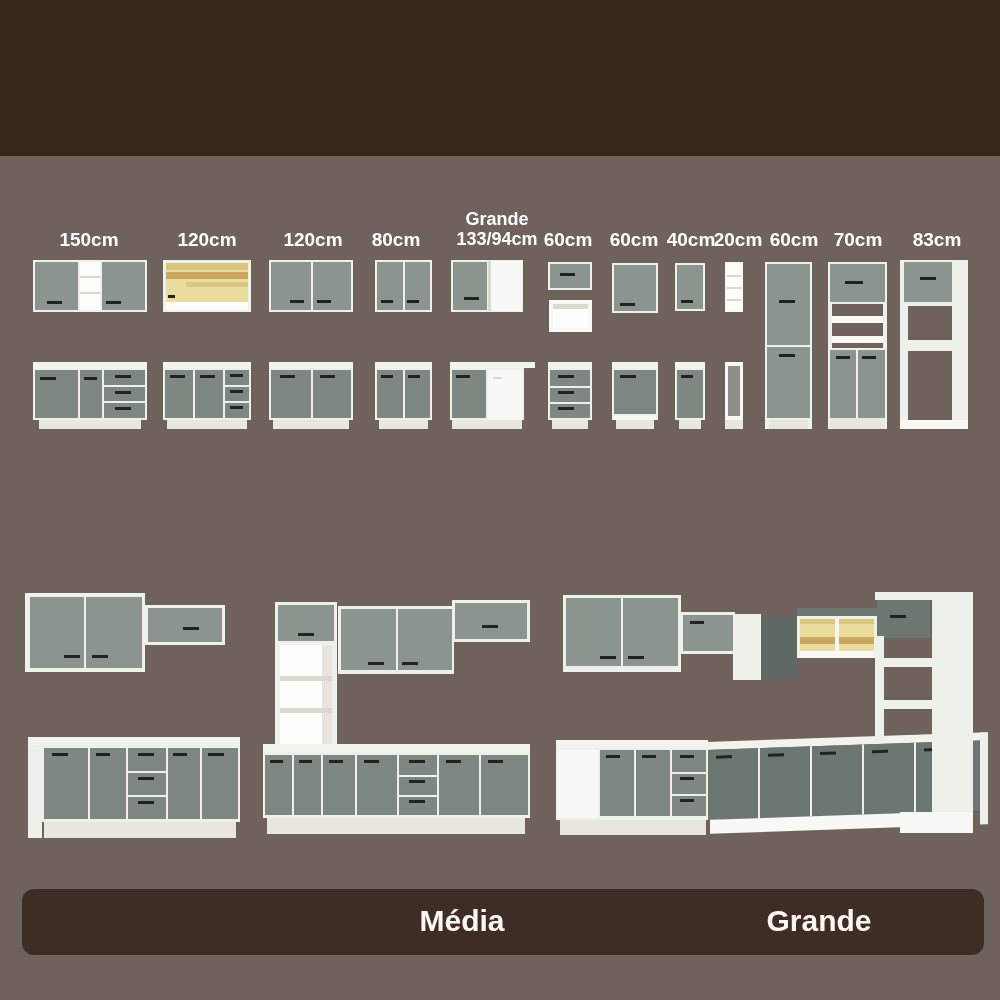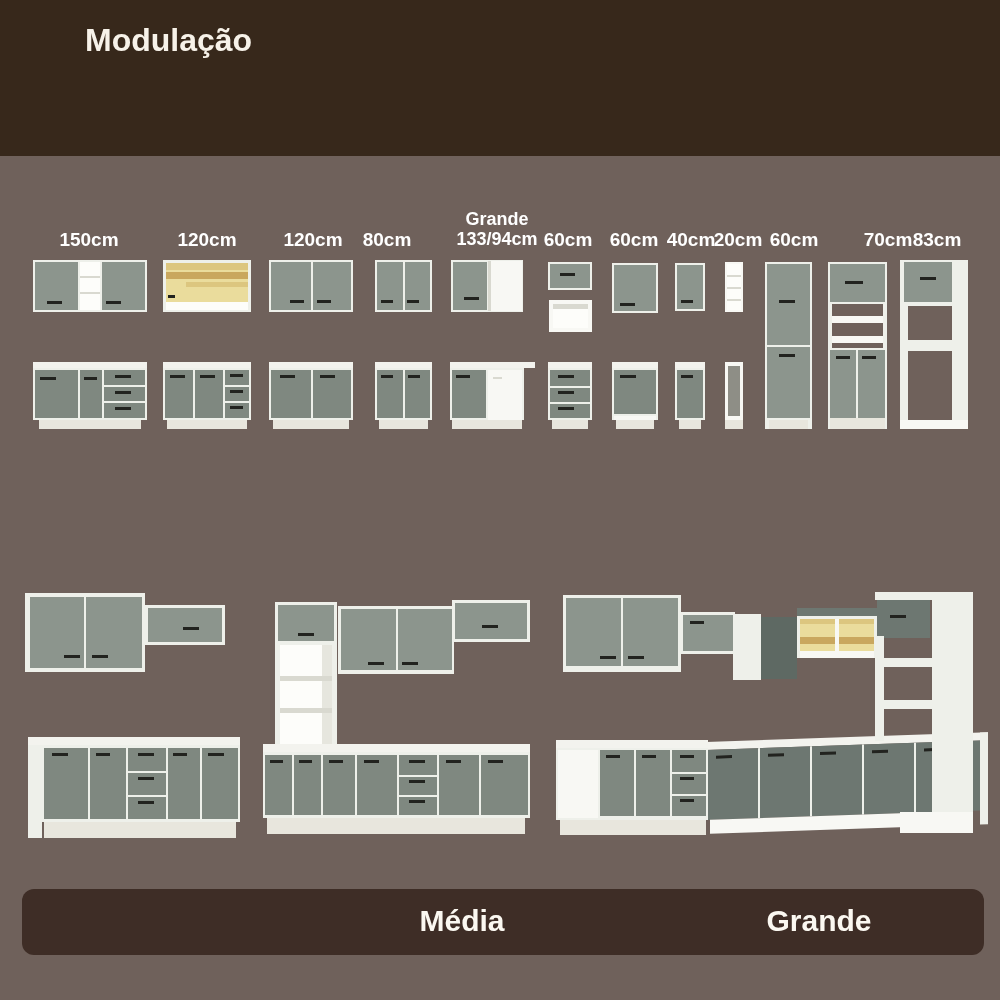--- a/index.html
+++ b/index.html
@@ -27,21 +27,20 @@
   .fl.c1{left:62px;width:180px;}
   .fl.c2{left:360px;width:160px;}
   .fl.c3{left:712px;width:170px;}
 </style>
 </head>
 <body>
 
 <div class="stage">
 
   <header>
-    <div class="eyebrow">Modulação</div>
   </header>
 
   <div id="gfx">
       <div class="g full">
         <div class="rect" style="left: 33px; top: 260px; width: 114px; height: 52px; background: rgb(238, 240, 234);"></div>
         <div class="rect" style="left: 35px; top: 262px; width: 43px; height: 48px; background: rgb(140, 149, 141);"></div>
         <div class="rect" style="left: 80px; top: 262px; width: 20px; height: 48px; background: rgb(253, 253, 250);"></div>
         <div class="rect" style="left: 80px; top: 276px; width: 20px; height: 2px; background: rgb(217, 217, 208);"></div>
         <div class="rect" style="left: 80px; top: 292px; width: 20px; height: 2px; background: rgb(217, 217, 208);"></div>
         <div class="rect" style="left: 102px; top: 262px; width: 43px; height: 48px; background: rgb(140, 149, 141);"></div>
@@ -357,31 +356,31 @@
         <div class="rect" style="left: 932px; top: 592px; width: 41px; height: 241px; background: rgb(238, 240, 234);"></div>
         <div class="rect" style="left: 932px; top: 748px; width: 41px; height: 85px; background: rgb(238, 240, 234);"></div>
         <div class="rect" style="left: 900px; top: 812px; width: 73px; height: 21px; background: rgb(248, 248, 244);"></div>
       </div>
     </div>
 
   <div class="mlabels">
     <div class="mlabel" style="left:49px">150cm</div>
     <div class="mlabel" style="left:167px">120cm</div>
     <div class="mlabel" style="left:273px">120cm</div>
-    <div class="mlabel" style="left:347px">80cm</div>
+    <div class="mlabel" style="left:356px">80cm</div>
     <div class="mlabel canto" style="left:452px">
       <div>Grande</div>
       <div>133/94cm</div>
     </div>
     <div class="mlabel" style="left:528px">60cm</div>
     <div class="mlabel" style="left:594px">60cm</div>
     <div class="mlabel" style="left:651px">40cm</div>
     <div class="mlabel" style="left:698px">20cm</div>
     <div class="mlabel" style="left:754px">60cm</div>
-    <div class="mlabel" style="left:848px">70cm</div>
+    <div class="mlabel" style="left:818px">70cm</div>
     <div class="mlabel" style="left:897px">83cm</div>
   </div>
 
 
   <div class="footer-bar">
     <span class="fl c3">Grande</span>
     <span class="fl c2">Média</span>
   </div>
 
 </div>

